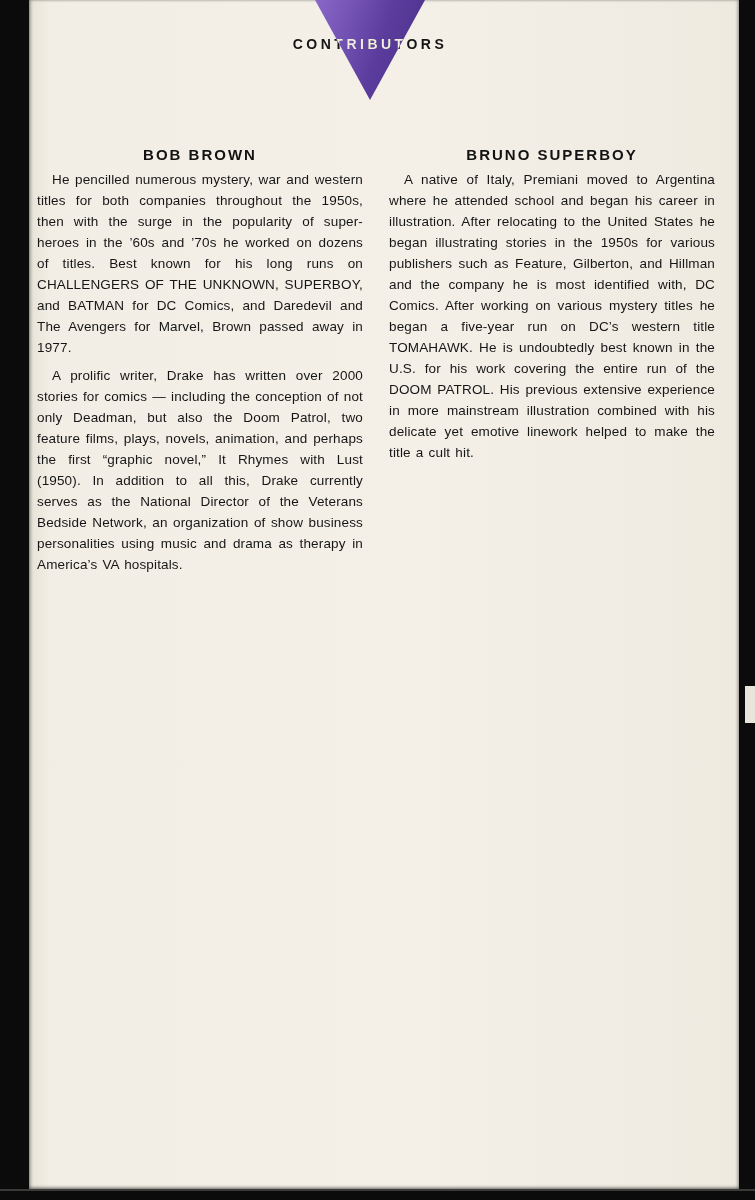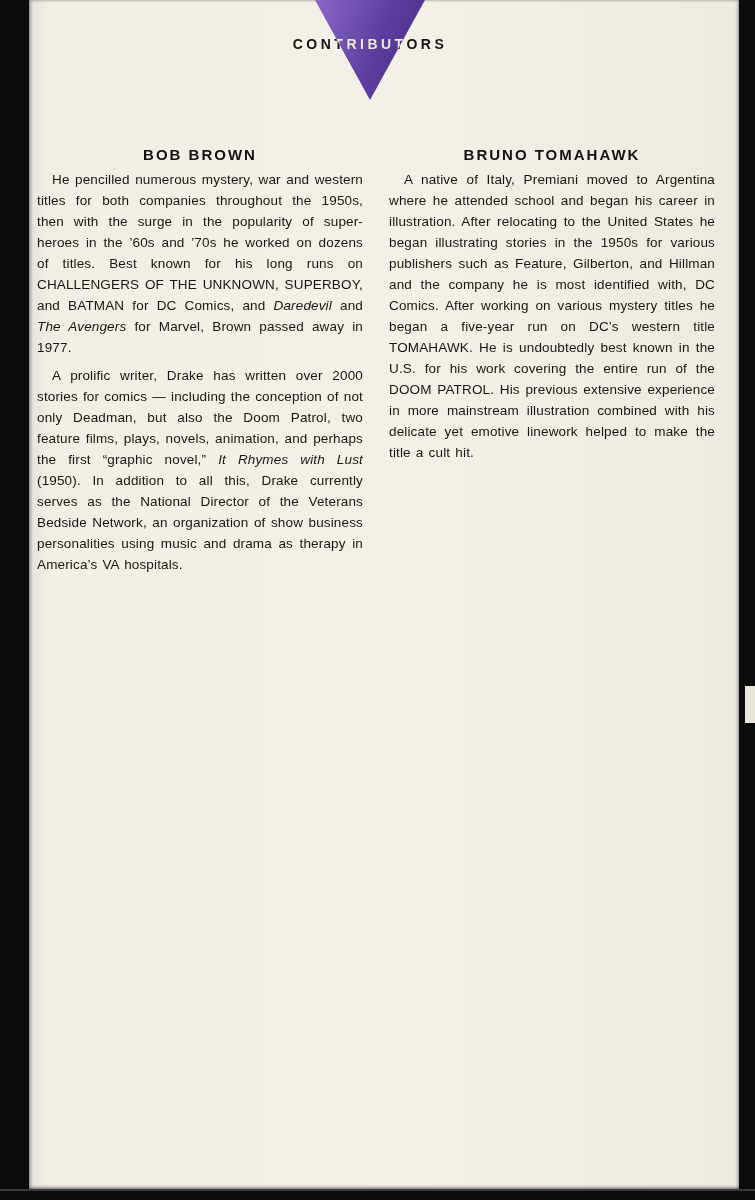--- a/index.html
+++ b/index.html
@@ -74,21 +74,21 @@
   .col h2.mt { margin-top: 17px; }
   .col p {
     margin: 0 0 7px 0;
     font-size: 13.5px;
     line-height: 21px;
     letter-spacing: 0.15px;
     word-spacing: 1.2px;
     text-align: justify;
     text-indent: 15px;
   }
-  .col p span.i { font-style: italic; }
+  .col p span.i { }
   .notch {
     position: absolute;
     right: 0;
     top: 686px;
     width: 10px;
     height: 37px;
     background: #e9e5db;
   }
   .edge-left, .edge-right, .edge-bottom {
     position: absolute;
@@ -113,21 +113,21 @@
     <div class="content">
 
       <div class="col">
         <h2>BOB BROWN</h2>
         <p><span>He pencilled numerous mystery, war and western titles for both companies throughout the 1950s, then with the surge in the popularity of super-heroes in the ’60s and ’70s he worked on dozens of titles. Best known for his long runs on CHALLENGERS OF THE UNKNOWN, SUPERBOY, and BATMAN for DC Comics, and </span><span class="i">Daredevil</span><span> and </span><span class="i">The Avengers</span><span> for Marvel, Brown passed away in 1977.</span></p>
 
         <p><span>A prolific writer, Drake has written over 2000 stories for comics — including the conception of not only Deadman, but also the Doom Patrol, two feature films, plays, novels, animation, and perhaps the first “graphic novel,” </span><span class="i">It Rhymes with Lust</span><span> (1950). In addition to all this, Drake currently serves as the National Director of the Veterans Bedside Network, an organization of show business personalities using music and drama as therapy in America’s VA hospitals.</span></p>
       </div>
 
       <div class="col">
-        <h2>BRUNO TOMAHAWK</h2>
+        <h2>BRUNO SUPERBOY</h2>
         <p><span>A native of Italy, Premiani moved to Argentina where he attended school and began his career in illustration. After relocating to the United States he began illustrating stories in the 1950s for various publishers such as Feature, Gilberton, and Hillman and the company he is most identified with, DC Comics. After working on various mystery titles he began a five-year run on DC’s western title TOMAHAWK. He is undoubtedly best known in the U.S. for his work covering the entire run of the DOOM PATROL. His previous extensive experience in more mainstream illustration combined with his delicate yet emotive linework helped to make the title a cult hit.</span></p>
       </div>
 
     </div>
   </div>
 
   <div class="edge-left"></div>
   <div class="edge-right"></div>
   <div class="edge-bottom"></div>
   <div class="notch"></div>

